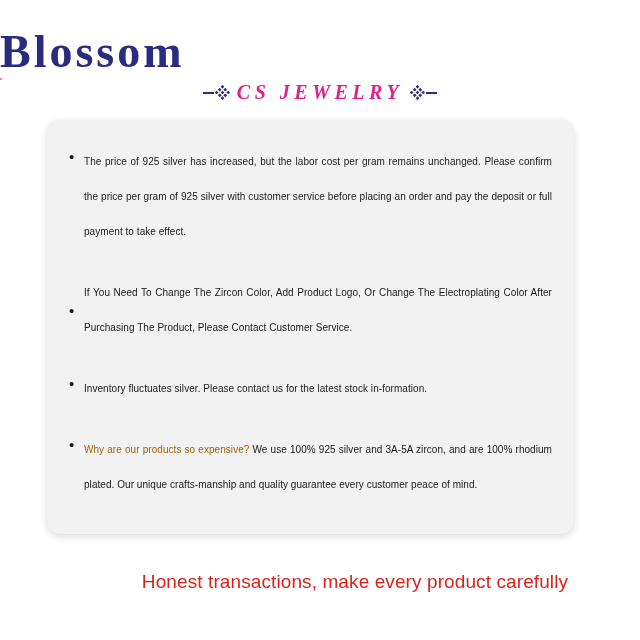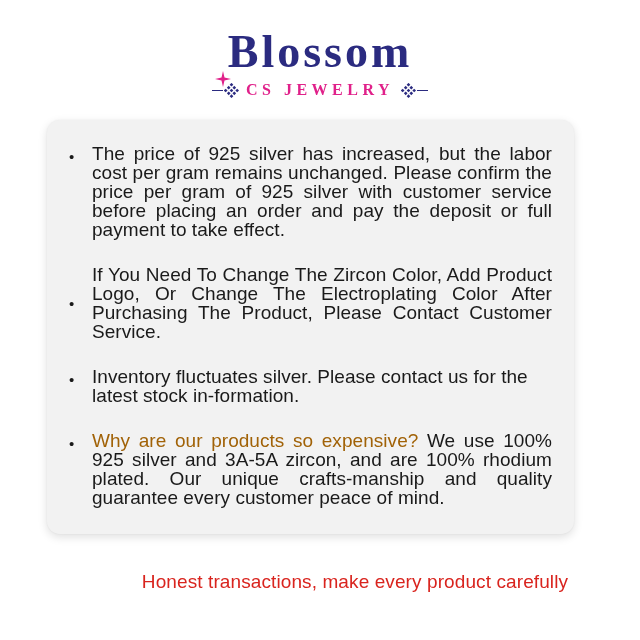--- a/index.html
+++ b/index.html
@@ -14,21 +14,21 @@
     overflow: hidden;
     position: relative;
   }
 
   
   .logo-block {
     position: absolute;
     left: 0;
     top: 28px;
     width: 640px;
-    text-align: center;
+    text-align: left;
   }
   .brand-name {
     position: relative;
     display: inline-block;
     font-family: "Liberation Serif", "DejaVu Serif", serif;
     font-size: 46px;
     font-weight: 700;
     letter-spacing: 3px;
     color: #2b2b80;
     line-height: 1.05;
@@ -45,25 +45,26 @@
 
   .brand-sub {
     margin-top: 5px;
     display: flex;
     align-items: center;
     justify-content: center;
     gap: 7px;
   }
   .sub-text {
     font-family: "Liberation Serif", "DejaVu Serif", serif;
-    font-size: 16px;
+    font-size: 20px;
     font-weight: 700;
     letter-spacing: 4.5px;
     color: #e0218a;
     white-space: nowrap;
+    font-style: italic;
   }
   .ornament {
     display: flex;
     align-items: center;
     gap: 1px;
   }
   .orn-dash {
     width: 11px;
     height: 1.5px;
     background: #2b2b80;
@@ -105,27 +106,26 @@
     line-height: 25.5px;
     color: #1a1a1a;
     text-align: left;
     user-select: none;
   }
   .bullet-row.center-marker .bullet-dot {
     line-height: 1;
   }
   .bullet-text {
     flex: 1 1 auto;
-    font-size: 19px;
-    line-height: 19px;
+    font-size: 10px;
+    line-height: 35px;
     color: #1a1a1a;
     text-align: justify;
     text-justify: inter-word;
     letter-spacing: 0.05px;
-    margin-left: 8px;
   }
   .bullet-text.no-justify {
     text-align: left;
   }
   .highlight-red {
     color: #a16207;
   }
 
   
   .footer-line {

